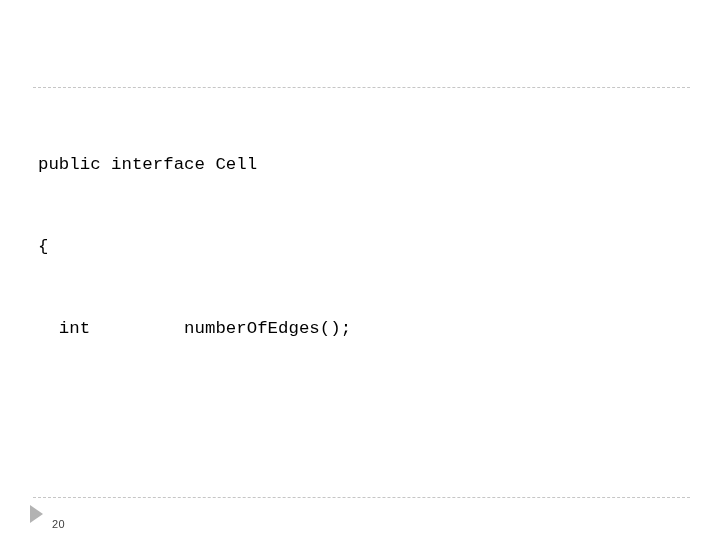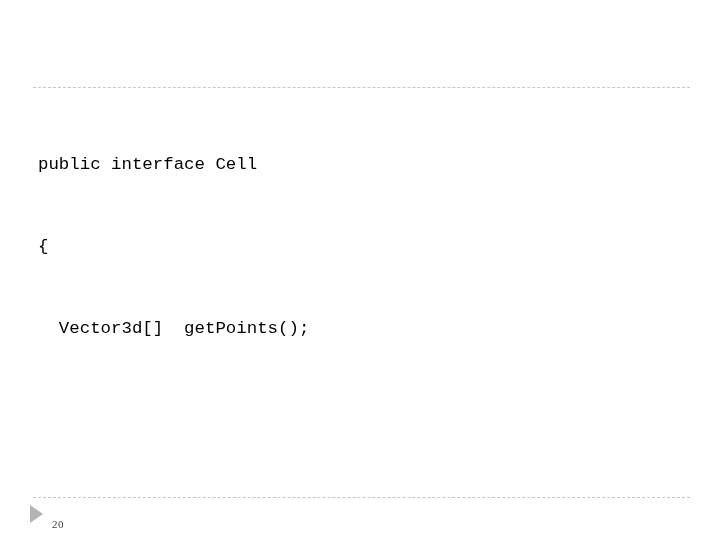--- a/index.html
+++ b/index.html
@@ -61,39 +61,39 @@
   #nav-triangle {
     width: 0;
     height: 0;
     border-top: 9px solid transparent;
     border-bottom: 9px solid transparent;
     border-left: 13px solid #b3b3b3;
     margin-right: 9px;
     flex: none;
   }
   #slide-number {
-    font-family: Liberation Serif, serif;
+    font-family: Liberation Sans, sans-serif;
     font-size: 11px;
     color: #404040;
     letter-spacing: 0.5px;
     line-height: 1;
     margin-top: 21px;
   }
 </style>
 </head>
 <body>
 
 <div id="slide">
 
   <div class="rule top"></div>
 
   <div id="code-block">
     <div class="code-line">public interface Cell</div>
     <div class="code-line">{</div>
-    <div class="code-line">  Vector3d[]  getPoints();</div>
+    <div class="code-line">  int         numberOfEdges();</div>
     
     
     
     
     
     
     
     
   </div>
 

